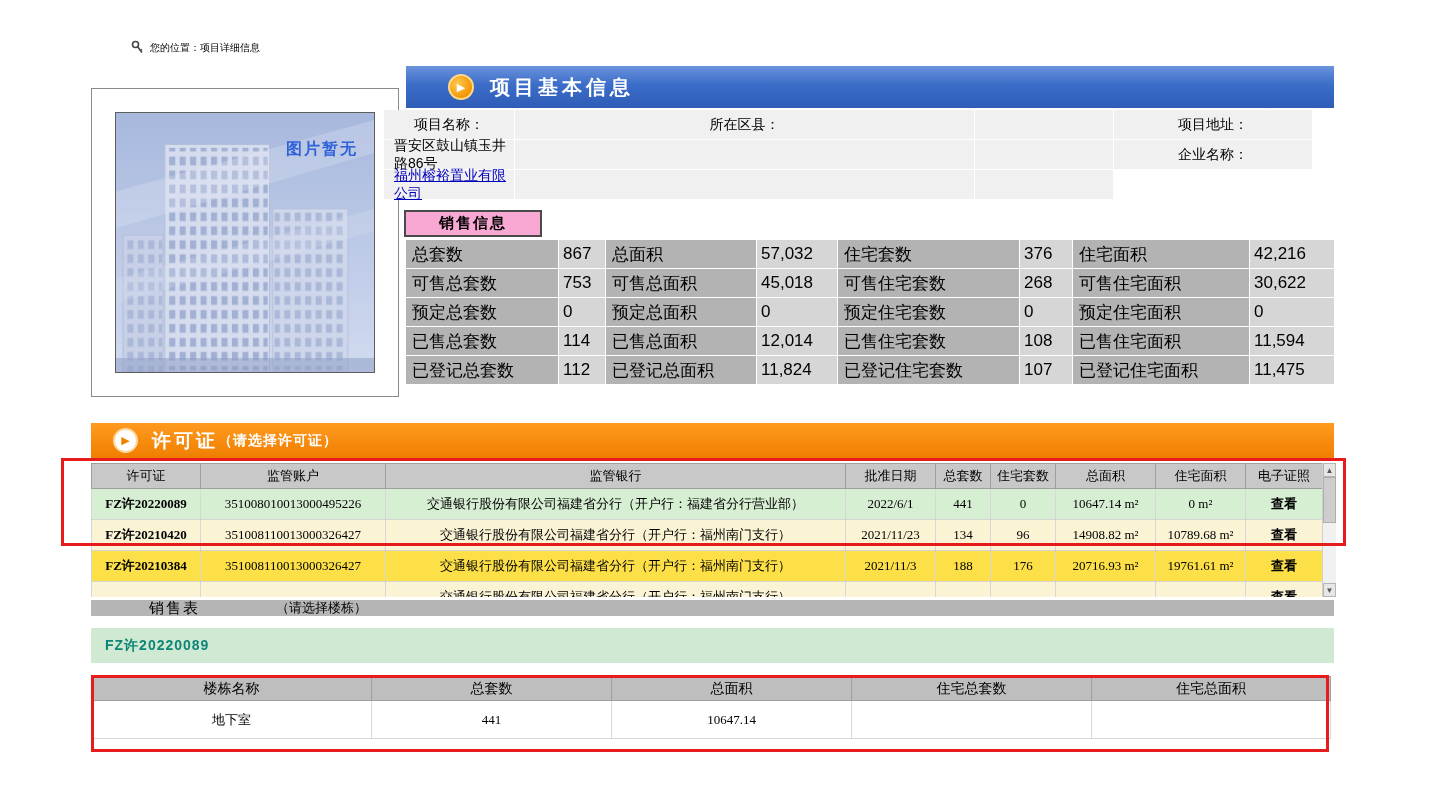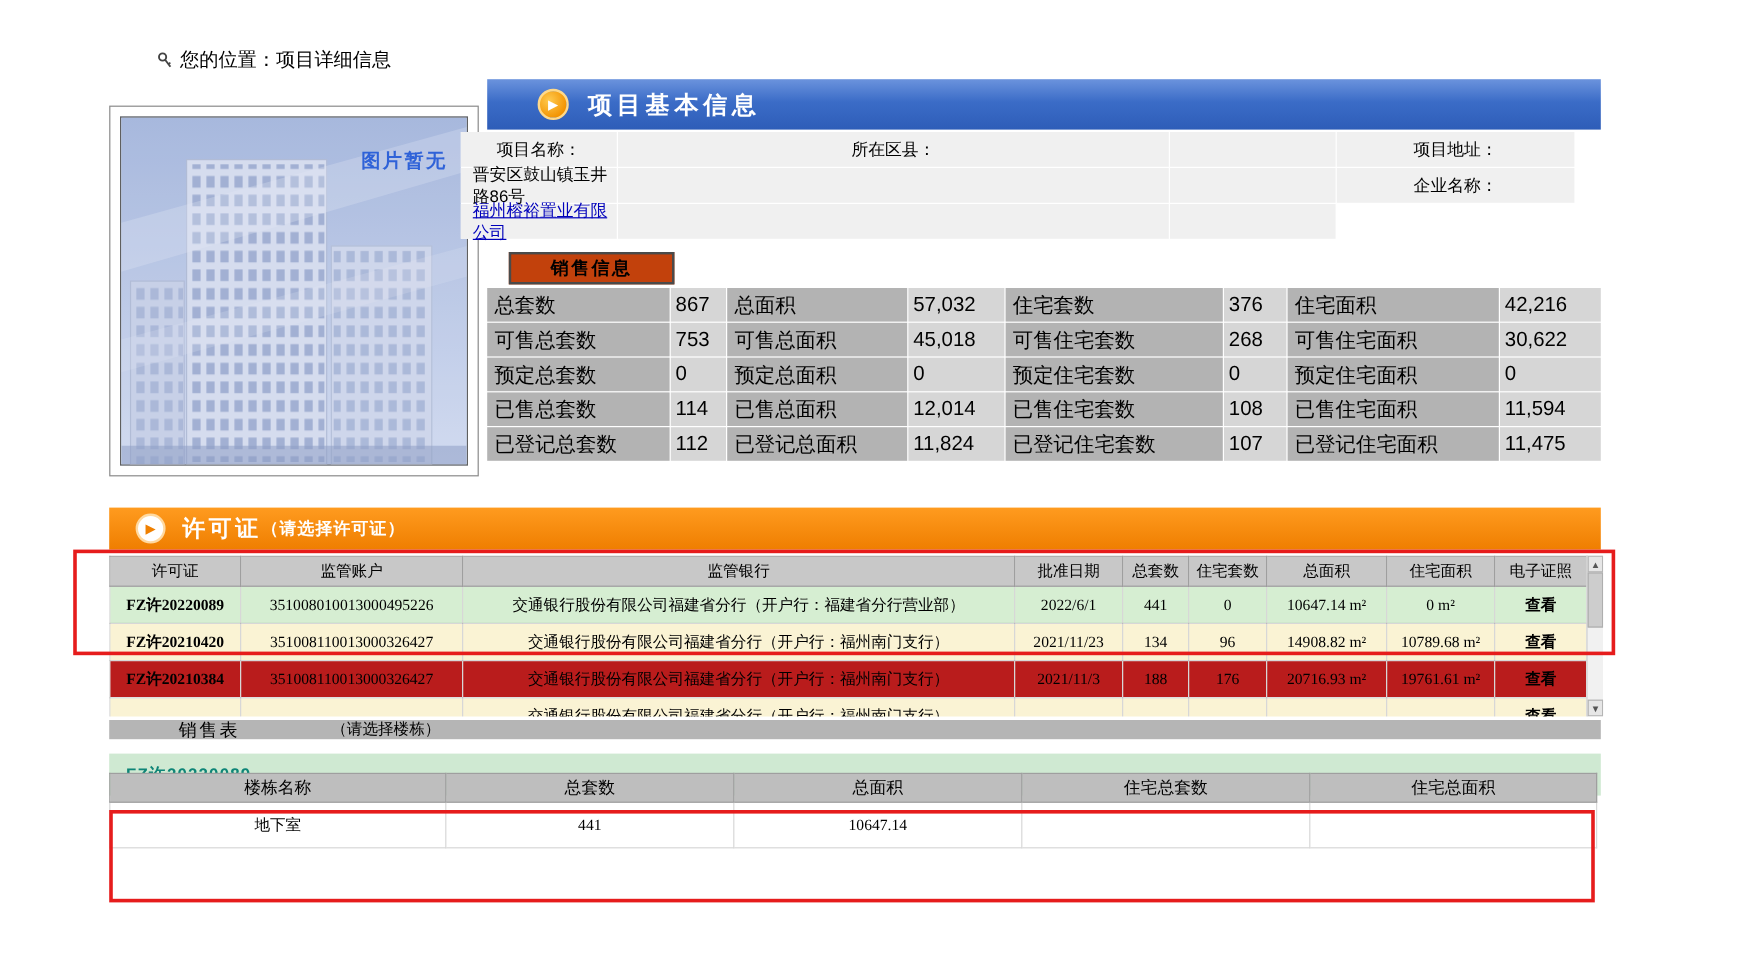--- a/index.html
+++ b/index.html
@@ -1,24 +1,24 @@
 <!DOCTYPE html>
 <html><head>
 <meta charset="utf-8">
 <style>
   * { margin:0; padding:0; box-sizing:border-box; }
   html,body { background:#fff; }
   body { font-family:"Liberation Sans", sans-serif; color:#000; }
   .page { position:relative; width:1453px; height:806px; background:#fff; overflow:hidden; }
 
   
-  .breadcrumb { position:absolute; left:131px; top:40px; display:flex; align-items:center; gap:6px; font-size:16px; }
-
-  
-  .photo-frame { position:absolute; left:91px; top:88px; width:308px; height:309px; border:1px solid #8a8a8a; background:#fff; padding:8px; }
+  .breadcrumb { position:absolute; left:131px; top:40px; display:flex; align-items:center; gap:6px; font-size:10px; }
+
+  
+  .photo-frame { position:absolute; left:91px; top:88px; width:308px; height:309px; border:1px solid #8a8a8a; background:#fff; padding:23px; }
   .photo { position:relative; width:100%; height:100%; border:1px solid #5f5f5f; overflow:hidden; background:#c8d4e8; }
   .photo svg { display:block; width:100%; height:100%; }
   .photo-ph { position:absolute; top:26px; right:16px; color:#2f62d8; font-weight:bold; font-size:16px; letter-spacing:2px; }
 
   
   .blue-header { position:absolute; left:406px; top:66px; width:928px; height:42px;
     background:linear-gradient(180deg,#6b93dd 0%, #3b6cc7 45%, #2e5db8 100%);
     display:flex; align-items:center; }
   .play { width:26px; height:26px; border-radius:50%; display:flex; align-items:center; justify-content:center; font-size:11px; flex:0 0 auto; }
   .orange-circle { background:radial-gradient(circle at 35% 35%, #ffca4f, #f29200 75%); color:#fff; border:2px solid #ffd98a; margin-left:42px; }
@@ -26,60 +26,60 @@
 
   
   .info-grid { position:absolute; left:384px; top:110px; width:928px; display:grid;
     grid-template-columns:130px 459px 138px 198px; grid-auto-rows:29px; gap:1px; background:#fff; }
   .ig-cell { background:#f0f0f0; display:flex; align-items:center; font-size:14px; }
   .ig-label { justify-content:center; }
   .ig-value { padding-left:10px; }
   .company-link { color:#0000bb; text-decoration:underline; cursor:pointer; }
 
   
-  .sales-tab { position:absolute; left:424px; top:210px; width:138px; height:27px; border:2px solid #4a4a4a;
-    background:#c2410c; display:flex; align-items:center; justify-content:center; font-weight:bold; font-size:15px; letter-spacing:2px; }
+  .sales-tab { position:absolute; left:404px; top:210px; width:138px; height:27px; border:2px solid #4a4a4a;
+    background:#f9a8d4; display:flex; align-items:center; justify-content:center; font-weight:bold; font-size:15px; letter-spacing:2px; }
   .sales-grid { position:absolute; left:406px; top:240px; width:928px; display:grid;
     grid-template-columns:152px 46px 150px 80px 181px 52px 176px 84px; grid-auto-rows:28px; gap:1px; background:#fff; font-size:17px; }
   .sg-l { background:#b3b3b3; display:flex; align-items:center; padding-left:6px; }
   .sg-v { background:#d6d6d6; display:flex; align-items:center; padding-left:4px; }
 
   
   .orange-header { position:absolute; left:91px; top:423px; width:1243px; height:35px;
     background:linear-gradient(180deg,#ff9b1f,#ef7e00); display:flex; align-items:center; }
   .white-circle { background:#fff; color:#f08000; border:2px solid #ffd9a0; margin-left:22px; width:25px; height:25px; }
   .hdr-title2 { color:#fff; font-weight:bold; font-size:19px; margin-left:14px; letter-spacing:3px; }
   .hdr-hint { color:#fff; font-weight:bold; font-size:14px; letter-spacing:1px; }
 
   
   .permit-wrap { position:absolute; left:91px; top:463px; width:1245px; height:134px; overflow:hidden; background:#fff; }
   table.permit { border-collapse:collapse; table-layout:fixed; width:1231px; font-family:"Liberation Serif", serif; }
   table.permit th { background:#c8c8c8; border:1px solid #9f9f9f; height:25px; font-size:13px; font-weight:normal; text-align:center; }
   table.permit td { border:1px solid rgba(140,140,140,.35); height:31px; font-size:13px; text-align:center; overflow:hidden; white-space:nowrap; }
   tr.row-sel td { background:#d6eed2; }
   tr.row-c1 td { background:#faf3d4; }
-  tr.row-c2 td { background:#b91c1c; }
+  tr.row-c2 td { background:#fde047; }
   .col-id { font-weight:bold; }
   .col-view a { color:#000; font-weight:bold; text-decoration:none; cursor:pointer; }
 
   
   .vscroll { position:absolute; right:0; top:0; width:14px; height:134px; background:#f1f1f1; border-left:1px solid #d0d0d0; }
   .sb-btn { height:14px; width:100%; background:#e6e6e6; border:1px solid #b5b5b5; font-size:8px; display:flex; align-items:center; justify-content:center; color:#555; cursor:pointer; }
   .sb-down { position:absolute; bottom:0; left:0; }
   .sb-thumb { position:absolute; top:14px; left:0; width:100%; height:46px; background:#cdcdcd; border:1px solid #aeaeae; cursor:pointer; }
 
   
   .sales-bar { position:absolute; left:91px; top:600px; width:1243px; height:16px; background:#b5b5b5; display:flex; align-items:center; font-size:15px; }
   .sales-bar .t { margin-left:58px; letter-spacing:2px; }
   .sales-bar .h { margin-left:76px; font-size:13px;text-align:center; }
   .permit-id-bar { position:absolute; left:91px; top:628px; width:1243px; height:35px; background:#cfe9d2; display:flex; align-items:center; }
   .permit-id-bar span { margin-left:14px; color:#0e8577; font-weight:bold; font-size:14px; letter-spacing:1px; }
 
   
-  table.building { position:absolute; left:91px; top:644px; width:1239px; border-collapse:collapse; table-layout:fixed;padding-left:24px; }
+  table.building { position:absolute; left:91px; top:676px; width:1239px; border-collapse:collapse; table-layout:fixed;padding-left:24px; }
   table.building th { height:24px; background:#bebebe; border:1px solid #9f9f9f; font-size:14px; font-weight:normal; text-align:center; }
   table.building td { height:38px; background:#fff; border:1px solid #d8d8d8; text-align:center; font-size:13px; font-family:"Liberation Serif", serif; }
 
   
   .anno { position:absolute; border:3px solid #e61c1c; pointer-events:none; }
   .anno1 { left:61px; top:458px; width:1285px; height:88px; }
   .anno2 { left:91px; top:675px; width:1238px; height:77px; }
 </style>
 </head>
 <body>

